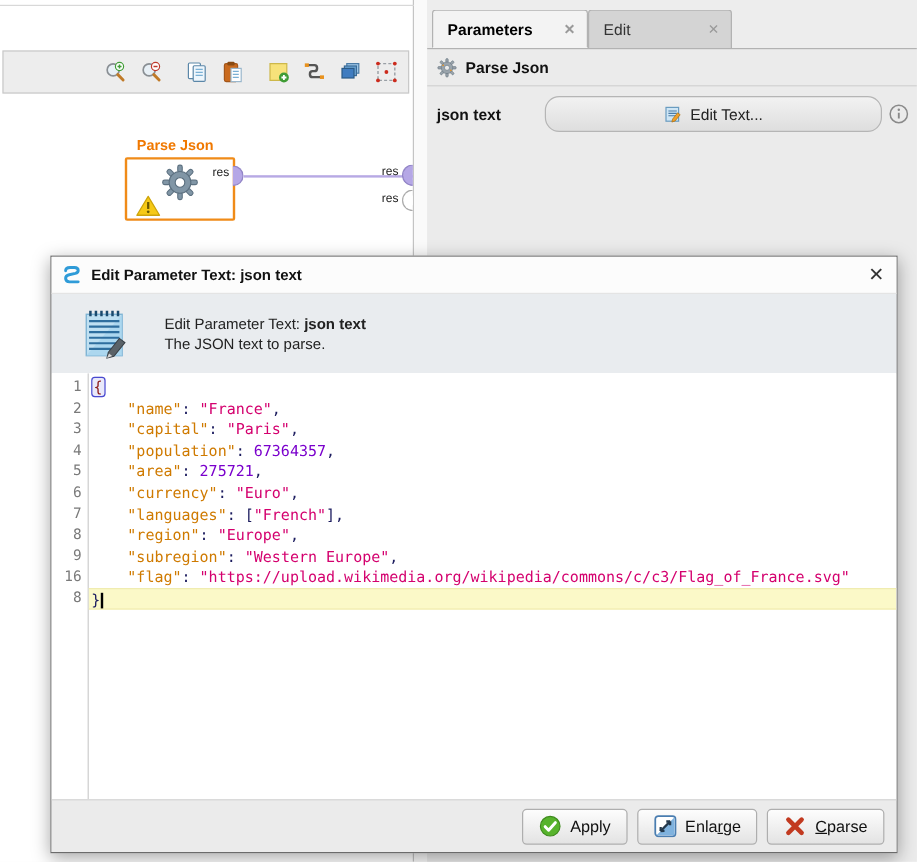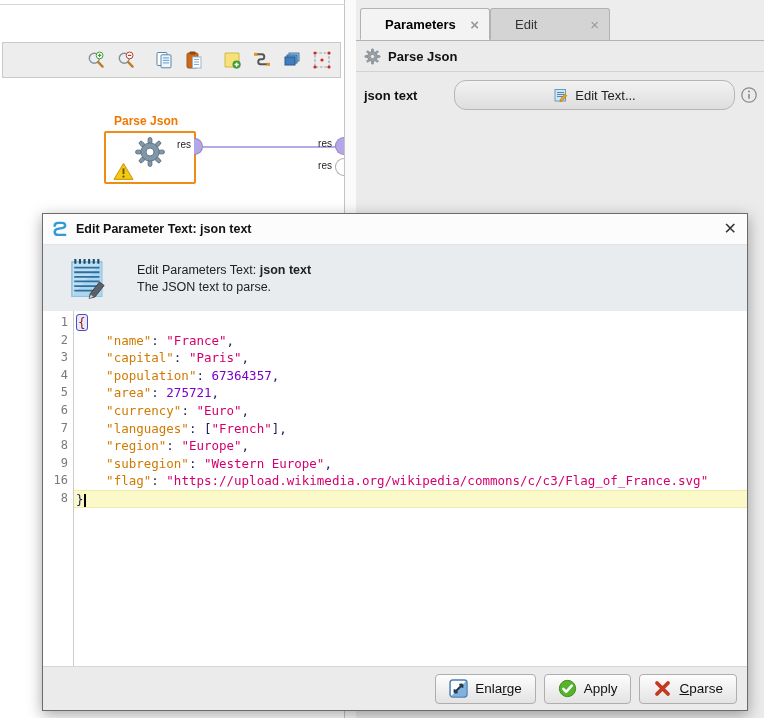--- a/index.html
+++ b/index.html
@@ -31,21 +31,21 @@
   .conn-line { position:absolute; left:203px; top:146px; width:141px; height:2px; background:#b7a9e4; }
   .edge-port { position:absolute; width:9px; height:18px; border-radius:9px 0 0 9px; cursor:pointer; }
   .edge-port.filled { right:0; top:137px; background:#b5a7e6; border:1px solid #9184c6; border-right:none; }
   .edge-port.hollow { right:0; top:158px; background:#fff; border:1px solid #aaa; border-right:none; }
   .edge-label { position:absolute; right:12px; font-size:10px; color:#222; }
 
   
   .right-panel { position:absolute; left:356px; top:0; width:408px; height:718px; background:#ebebeb; }
   .tabbar { position:absolute; left:0; top:0; width:408px; height:40px; background:#ededed; }
   .tab { position:absolute; top:8px; height:32px; display:flex; align-items:center;
-         padding:0 10px 0 24px; font-size:13px; cursor:pointer;
+         padding:0 10px 0 12px; font-size:13px; cursor:pointer;
          border:1px solid #b2b2b2; border-bottom:none; border-radius:3px 3px 0 0; }
   .tab.active { left:4px; width:130px; background:#f3f3f3; font-weight:bold; border-bottom:1px solid #f3f3f3; }
   .tab.inactive { left:134px; width:120px; background:#d4d4d4; color:#333; }
   .tab .x { margin-left:auto; color:#9a9a9a; font-size:15px; line-height:1; cursor:pointer; }
   .panel-body { position:absolute; left:0; top:40px; width:408px; height:678px;
                 background:#ebebeb; border-top:1px solid #b2b2b2; }
   .panel-head { display:flex; align-items:center; gap:7px; padding:7px 8px 6px 8px;
                 border-bottom:1px solid #d2d2d2; }
   .panel-head svg { width:17px; height:17px; }
   .panel-head .t { font-size:13px; font-weight:bold; color:#111; }
@@ -264,21 +264,21 @@
     <svg class="big-ic" viewBox="0 0 40 40">
       <rect x="6" y="6" width="26" height="30" fill="#bfe0f2" stroke="#7fb3d4"></rect>
       <path d="M32 6 L32 36 L6 36 Z" fill="#a7d4ee" opacity="0.8"></path>
       <path d="M8 11h22M8 15h22M8 19h22M8 23h22M8 27h22M8 31h22" stroke="#2e6e9e" stroke-width="1.6"></path>
       <path d="M9 3.5v4M13 3.5v4M17 3.5v4M21 3.5v4M25 3.5v4M29 3.5v4" stroke="#1a4a6e" stroke-width="1.8"></path>
       <path d="M22 33.5 L30 23.5 L34 26.5 L26 36.5 L21 37.7 Z" fill="#5a6268" stroke="#3a4046" stroke-width="0.8"></path>
       <path d="M21 37.7 L22.5 34.5 L24.8 36.3 Z" fill="#d8d8d8"></path>
     </svg>
     <div>
       <div class="dlg-h-title">
-        <span>Edit Parameters Text: </span><b>json text</b>
+        <span>Edit Parameter Text: </span><b>json text</b>
       </div>
       <div class="dlg-h-sub">The JSON text to parse.</div>
     </div>
   </div>
 
   <div class="editor">
     <div class="gutter">
         <div class="gnum">1</div>
         <div class="gnum">2</div>
         <div class="gnum">3</div>
@@ -301,35 +301,35 @@
         <div class="cl"><span style="color: rgb(27, 27, 94);">    </span><span style="color: rgb(207, 122, 0);">"languages"</span><span style="color: rgb(27, 27, 94);">: [</span><span style="color: rgb(212, 0, 110);">"French"</span><span style="color: rgb(27, 27, 94);">],</span></div>
         <div class="cl"><span style="color: rgb(27, 27, 94);">    </span><span style="color: rgb(207, 122, 0);">"region"</span><span style="color: rgb(27, 27, 94);">: </span><span style="color: rgb(212, 0, 110);">"Europe"</span><span style="color: rgb(27, 27, 94);">,</span></div>
         <div class="cl"><span style="color: rgb(27, 27, 94);">    </span><span style="color: rgb(207, 122, 0);">"subregion"</span><span style="color: rgb(27, 27, 94);">: </span><span style="color: rgb(212, 0, 110);">"Western Europe"</span><span style="color: rgb(27, 27, 94);">,</span></div>
         <div class="cl"><span style="color: rgb(27, 27, 94);">    </span><span style="color: rgb(207, 122, 0);">"flag"</span><span style="color: rgb(27, 27, 94);">: </span><span style="color: rgb(212, 0, 110);">"https://upload.wikimedia.org/wikipedia/commons/c/c3/Flag_of_France.svg"</span></div>
         <div class="cl hl"><span style="color: rgb(27, 27, 94);">}</span><span class="caret"></span></div>
       </div>
   </div>
 
   <div class="dlg-footer">
     <div class="dlg-btn">
+      <svg viewBox="0 0 20 20">
+        <circle cx="10" cy="10" r="8.6" fill="#57b32c" stroke="#3e8a1d"></circle>
+        <path d="M5.6 10.4l3 3.1 5.9-6.6" fill="none" stroke="#fff" stroke-width="2.6" stroke-linecap="round" stroke-linejoin="round"></path>
+      </svg>
+      <span><span>Apply</span><span class="u"></span><span></span></span>
+    </div>
+    <div class="dlg-btn">
       <svg viewBox="0 0 18 18">
         <rect x="1" y="1" width="16" height="16" rx="2.5" fill="#fff" stroke="#4a7db0" stroke-width="1.4"></rect>
         <path d="M2 16.2 L16.2 2 L16.2 16.2 Z" fill="#7fb2de"></path>
         <path d="M5.2 12.8 L12.8 5.2" stroke="#23384c" stroke-width="1.8"></path>
         <path d="M12.8 5.2l-3.1.1M12.8 5.2l-.1 3.1M5.2 12.8l3.1-.1M5.2 12.8l.1-3.1" stroke="#23384c" stroke-width="1.8"></path>
       </svg>
       <span><span>Enla</span><span class="u">r</span><span>ge</span></span>
     </div>
     <div class="dlg-btn">
       <svg viewBox="0 0 20 20">
-        <circle cx="10" cy="10" r="8.6" fill="#57b32c" stroke="#3e8a1d"></circle>
-        <path d="M5.6 10.4l3 3.1 5.9-6.6" fill="none" stroke="#fff" stroke-width="2.6" stroke-linecap="round" stroke-linejoin="round"></path>
-      </svg>
-      <span><span>Apply</span><span class="u"></span><span></span></span>
-    </div>
-    <div class="dlg-btn">
-      <svg viewBox="0 0 20 20">
         <path d="M4.2 4.2 L15.8 15.8 M15.8 4.2 L4.2 15.8" stroke="#c23a20" stroke-width="4" stroke-linecap="round"></path>
       </svg>
       <span><span></span><span class="u">C</span><span>parse</span></span>
     </div>
   </div>
 </div>
 
 </body></html>

